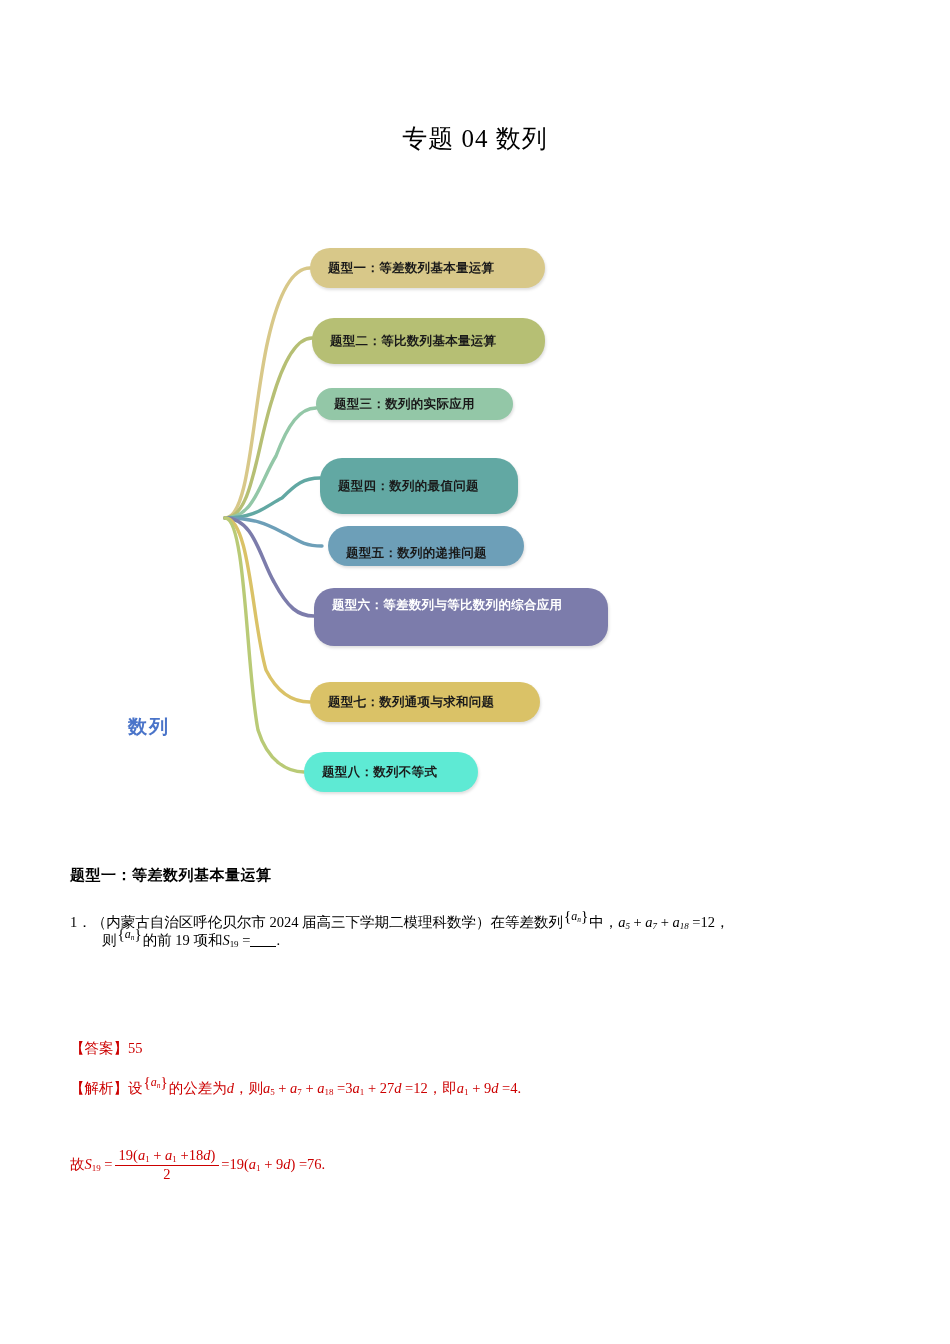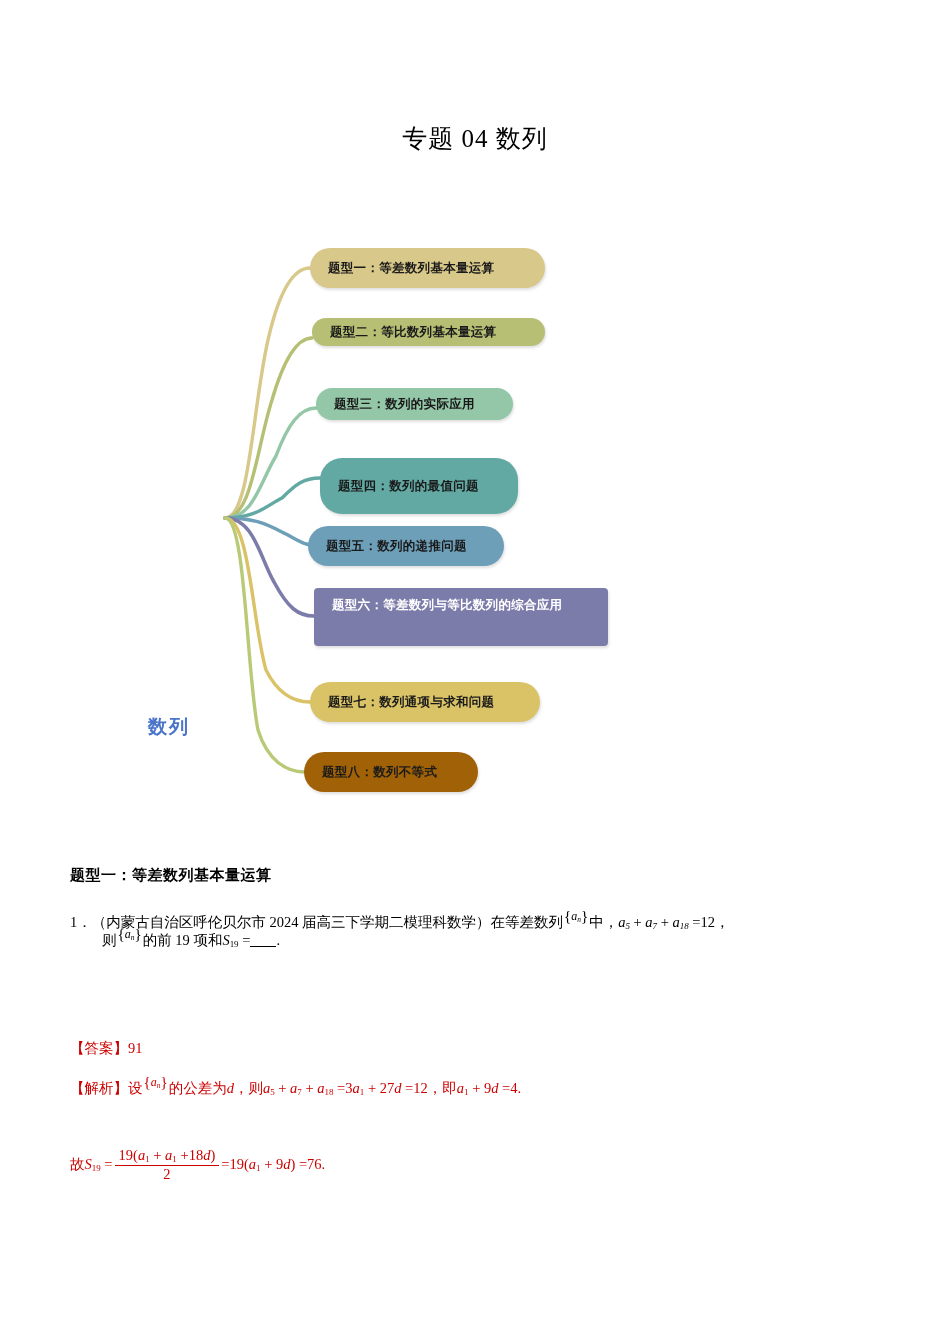--- a/index.html
+++ b/index.html
@@ -43,21 +43,21 @@
     width: 950px;
     height: 620px;
   }
   .mm-svg {
     position: absolute;
     left: 0;
     top: 0;
   }
   .mm-root {
     position: absolute;
-    left: 148px;
+    left: 128px;
     top: 504px;
     font-family: "DejaVu Sans", "Liberation Sans", sans-serif;
     font-weight: bold;
     font-size: 19px;
     color: #4a74c9;
     letter-spacing: 2px;
     white-space: nowrap;
   }
   .mm-node {
     position: absolute;
@@ -68,21 +68,21 @@
     padding: 4px 14px 4px 18px;
     font-family: "DejaVu Sans", "Liberation Sans", sans-serif;
     font-weight: bold;
     font-size: 12.5px;
     letter-spacing: 0.3px;
     color: #1a1a1a;
     line-height: 1.35;
     box-shadow: 1px 2px 3px rgba(0,0,0,0.13);
   }
   .mm-node.tall {
-    border-radius: 4px;
+    border-radius: 20px;
     align-items: flex-start;
     padding-top: 9px;
   }
   .mm-node.light-text { color: #ffffff; }
 
   
   .section-head {
     position: absolute;
     left: 70px;
     top: 866px;
@@ -181,62 +181,62 @@
       <path d="M225,308 C250,308 252,412 266,460 C278,484 294,492 310,492" stroke="#dac267" stroke-width="3.4" fill="none" stroke-linecap="round"></path>
       <path d="M225,308 C246,308 246,458 258,520 C268,552 288,562 304,562" stroke="#b9ca76" stroke-width="3.4" fill="none" stroke-linecap="round"></path>
     </svg>
 
     <div class="mm-root">数列</div>
 
     <div class="mm-node" style="left:310px; top:38px; width:235px; height:40px; background:#d8c889;">
       <span>题型一：等差数列基本量运算</span>
     </div>
 
-    <div class="mm-node" style="left:312px; top:108px; width:233px; height:28px; background:#b6bf74;">
+    <div class="mm-node" style="left:312px; top:108px; width:233px; height:46px; background:#b6bf74;">
       <span>题型二：等比数列基本量运算</span>
     </div>
 
     <div class="mm-node" style="left:316px; top:178px; width:197px; height:32px; background:#93c7a7;">
       <span>题型三：数列的实际应用</span>
     </div>
 
     <div class="mm-node" style="left:320px; top:248px; width:198px; height:56px; background:#62a8a3;">
       <span>题型四：数列的最值问题</span>
     </div>
 
-    <div class="mm-node" style="left:308px; top:316px; width:196px; height:40px; background:#6d9fb8;">
+    <div class="mm-node" style="left:328px; top:316px; width:196px; height:40px; background:#6d9fb8;align-items:flex-end;">
       <span>题型五：数列的递推问题</span>
     </div>
 
     <div class="mm-node tall light-text" style="left:314px; top:378px; width:294px; height:58px; background:#7c7cab;">
       <span>题型六：等差数列与等比数列的综合应用</span>
     </div>
 
     <div class="mm-node" style="left:310px; top:472px; width:230px; height:40px; background:#dac267;">
       <span>题型七：数列通项与求和问题</span>
     </div>
 
-    <div class="mm-node" style="left:304px; top:542px; width:174px; height:40px; background:#a16207;font-family:Liberation Serif, serif;">
+    <div class="mm-node" style="left:304px; top:542px; width:174px; height:40px; background:#5eead4;font-family:Liberation Serif, serif;">
       <span>题型八：数列不等式</span>
     </div>
   </div>
 
   <div class="section-head">题型一：等差数列基本量运算</div>
 
   <div class="para p-q1">
     <span>1．</span><span>（内蒙古自治区呼伦贝尔市 2024 届高三下学期二模理科数学）</span><span>在等差数列</span><span class="seq"><span class="br">{</span><span class="mathi">a</span><sub>n</sub><span class="br">}</span></span><span>中，</span><span class="mathi"><span class="mathi">a</span><sub>5</sub><span class="up"> + </span><span class="mathi">a</span><sub>7</sub><span class="up"> + </span><span class="mathi">a</span><sub>18</sub><span class="up"> =12</span></span><span>，</span>
   </div>
 
   <div class="para p-q2">
     <span>则</span><span class="seq"><span class="br">{</span><span class="mathi">a</span><sub>n</sub><span class="br">}</span></span><span>的前 19 项和</span><span class="bigS">S</span><sub>19</sub>
     <span>=</span><span class="blank"></span><span>.</span>
   </div>
 
   <div class="para p-ans">
-    <span>【答案】</span><span>91</span>
+    <span>【答案】</span><span>55</span>
   </div>
 
   <div class="para p-sol">
     <span>【解析】</span><span>设</span><span class="seq"><span class="br">{</span><span class="mathi">a</span><sub>n</sub><span class="br">}</span></span><span>的公差为</span><span class="mathi">d</span><span>，则</span><span><span class="mathi">a</span><sub>5</sub> + <span class="mathi">a</span><sub>7</sub> + <span class="mathi">a</span><sub>18</sub> =3<span class="mathi">a</span><sub>1</sub> + 27<span class="mathi">d</span> =12</span><span>，</span><span>即</span><span><span class="mathi">a</span><sub>1</sub> + 9<span class="mathi">d</span> =4</span><span>.</span>
   </div>
 
   <div class="para p-fin">
     <span>故</span><span class="bigS">S</span><sub>19</sub>
     <span>=</span><span class="frac">
       <span class="num">19(<span class="mathi">a</span><sub>1</sub> + <span class="mathi">a</span><sub>1</sub> +18<span class="mathi">d</span>)</span>

